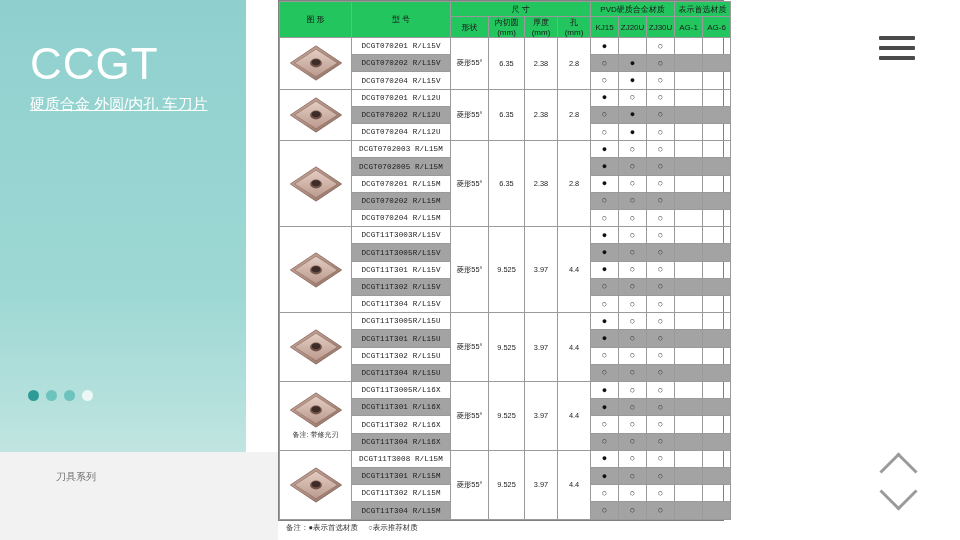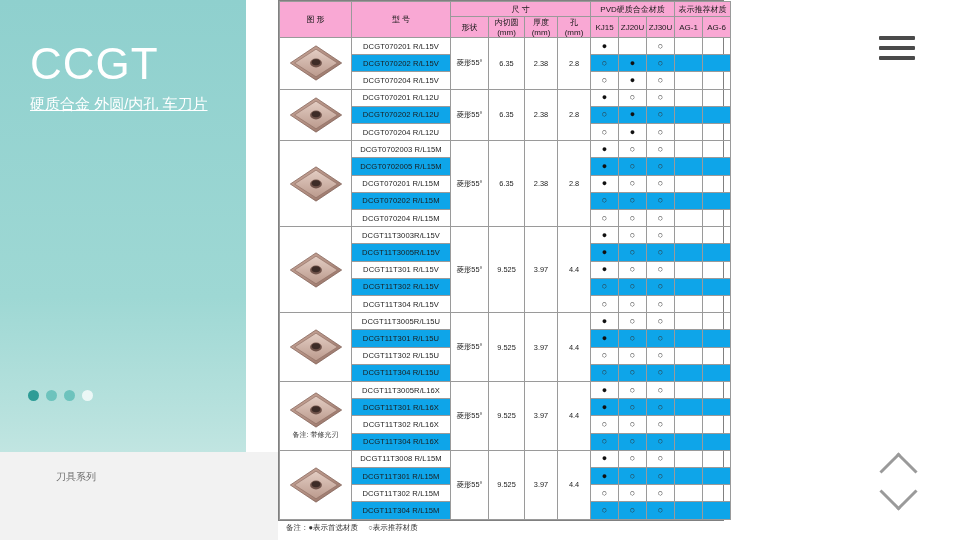--- a/index.html
+++ b/index.html
@@ -100,38 +100,39 @@
     font-size: 7.4px;
     color: #1b1b1b;
   }
   table#spec td, table#spec th {
     border: 1px solid #9a9a9a;
     padding: 0;
     text-align: center;
     vertical-align: middle;
     font-weight: normal;
   }
-  thead td, thead th { background: #f9a8d4; font-size: 8px; }
+  thead td, thead th { background: #22c55e; font-size: 8px; }
   .hdr-top { height: 15px; }
   .hdr-sub { height: 17px; }
   
   col.c-img   { width: 72px; }
   col.c-model { width: 99px; }
   col.c-shape { width: 38px; }
   col.c-d     { width: 36px; }
   col.c-t     { width: 33px; }
   col.c-hole  { width: 33px; }
   col.c-g     { width: 28px; }
   .model-cell {
     text-align: center;
     font-size: 7.6px;
     letter-spacing: 0.1px;
     height: 17px;
-  }
-  .row-alt { background: #0ea5e9; }
+    font-family: Liberation Mono, monospace;
+  }
+  .row-alt { background: #a3a3a3; }
   .grade-cell { font-size: 9px; line-height: 1; }
   .mark-filled::before { content: "\25CF"; color: #111; }
   .mark-open::before   { content: "\25CB"; color: #333; }
   .mark-none::before   { content: ""; }
   .img-cell { background: #ffffff; padding: 2px 0; }
   .insert-figure {
     display: block; margin: 0 auto;
     width: 58px; height: 40px;
   }
   .note-small { font-size: 7px; color: #333; padding-bottom: 2px; }
@@ -194,21 +195,21 @@
           <col class="c-g">
           <col class="c-g">
           <col class="c-g">
       </colgroup>
       <thead>
         <tr class="hdr-top">
           <td rowspan="2">图 形</td>
           <td rowspan="2">型 号</td>
           <td colspan="4">尺  寸</td>
           <td colspan="3">PVD硬质合金材质</td>
-          <td colspan="2">表示推荐材质</td>
+          <td colspan="2">表示首选材质</td>
         </tr>
         <tr class="hdr-sub">
           <td>形状</td>
           <td>内切圆<br>(mm)</td>
           <td>厚度<br>(mm)</td>
           <td>孔<br>(mm)</td>
           <td>KJ15</td>
           <td>ZJ20U</td>
           <td>ZJ30U</td>
           <td>AG-1</td>

